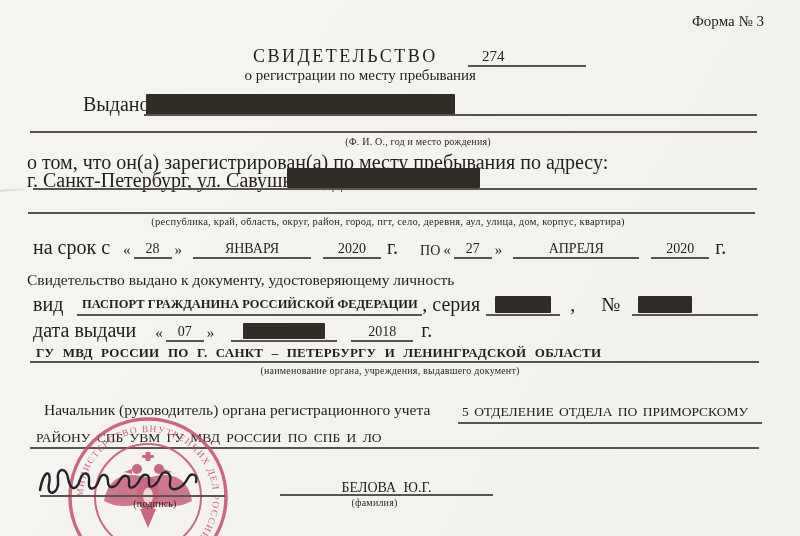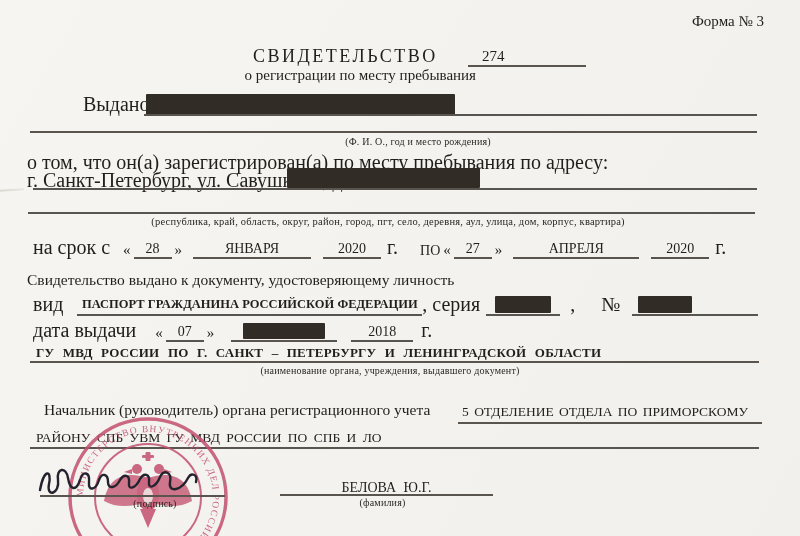--- a/index.html
+++ b/index.html
@@ -140,17 +140,17 @@
 
   <svg class="abs" style="top:460px;left:36px;" width="175" height="42" viewBox="0 0 175 42">
     <path d="M4,30 C8,8 16,10 13,24 C10,38 24,34 22,20 C20,8 30,6 32,18 C34,30 40,32 44,20 C47,10 54,12 53,22 C52,32 60,30 63,20 C66,12 72,14 72,22 C72,30 80,28 84,20 C88,13 94,15 93,23 C92,31 100,28 104,19 C108,12 114,14 113,22 C112,30 120,27 124,17 C128,9 136,12 134,22 C132,34 146,30 152,18 C155,12 162,14 160,22" fill="none" stroke="#23232e" stroke-width="2.4" stroke-linecap="round"></path>
   </svg>
 
   <div class="abs rule" style="top:495px;left:40px;width:185px;"></div>
   <div class="abs caption" style="top:498px;left:95px;width:120px;">(подпись)</div>
 
   <div class="abs" style="top:480px;left:280px;width:213px;text-align:center;font-size:14px;word-spacing:4px;">БЕЛОВА Ю.Г.</div>
   <div class="abs rule" style="top:494px;left:280px;width:213px;"></div>
-  <div class="abs caption" style="top:497px;left:276px;width:213px;">(фамилия)</div>
+  <div class="abs caption" style="top:497px;left:268px;width:213px;">(фамилия)</div>
 
   <div class="abs artifact" style="top:189px;left:0;width:24px;height:2px;"></div>
 
 </div>
 
 </body></html>

